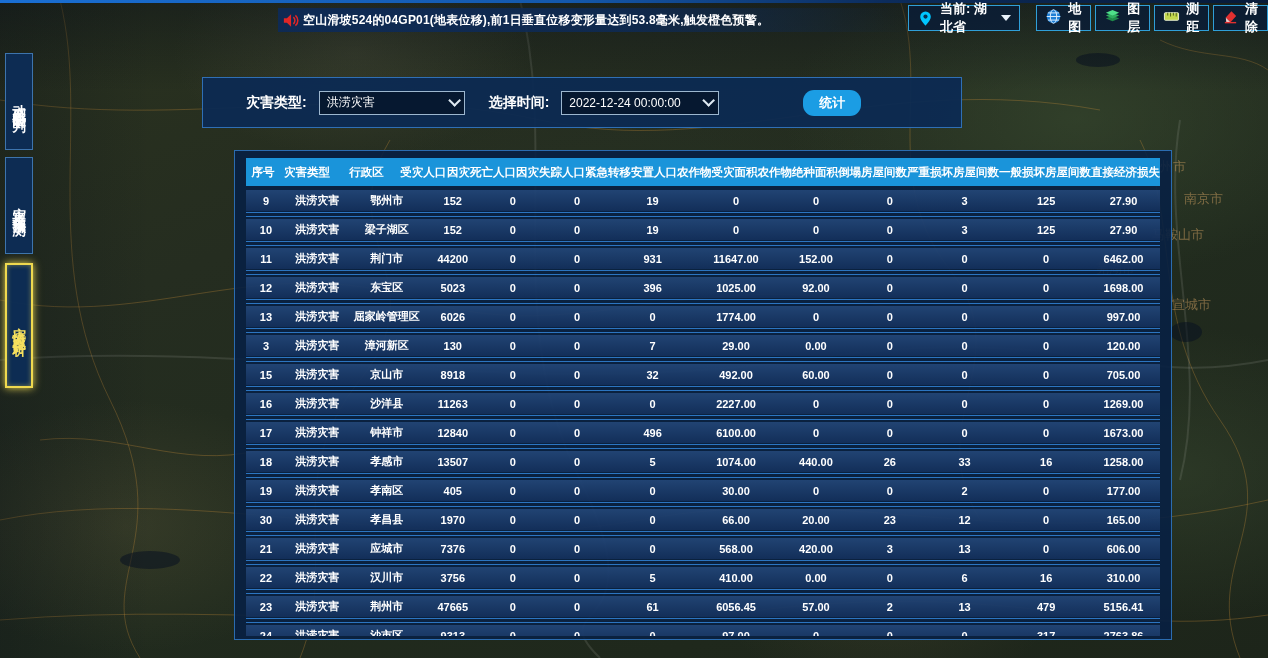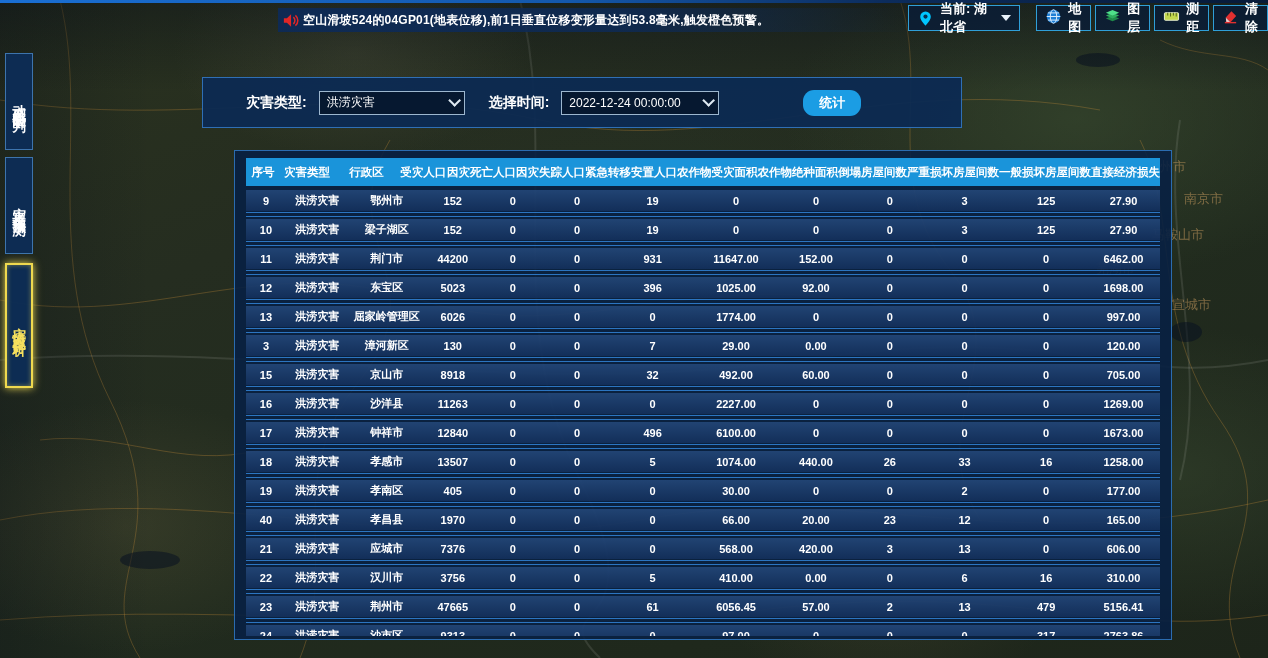--- a/index.html
+++ b/index.html
@@ -394,21 +394,21 @@
           <div class="td">0</div>
           <div class="td">30.00</div>
           <div class="td">0</div>
           <div class="td">0</div>
           <div class="td">2</div>
           <div class="td">0</div>
           <div class="td">177.00</div>
         </div>
         <div class="t-sep"></div>
         <div class="t-grid t-row">
-          <div class="td">40</div>
+          <div class="td">30</div>
           <div class="td">洪涝灾害</div>
           <div class="td">孝昌县</div>
           <div class="td">1970</div>
           <div class="td">0</div>
           <div class="td">0</div>
           <div class="td">0</div>
           <div class="td">66.00</div>
           <div class="td">20.00</div>
           <div class="td">23</div>
           <div class="td">12</div>

